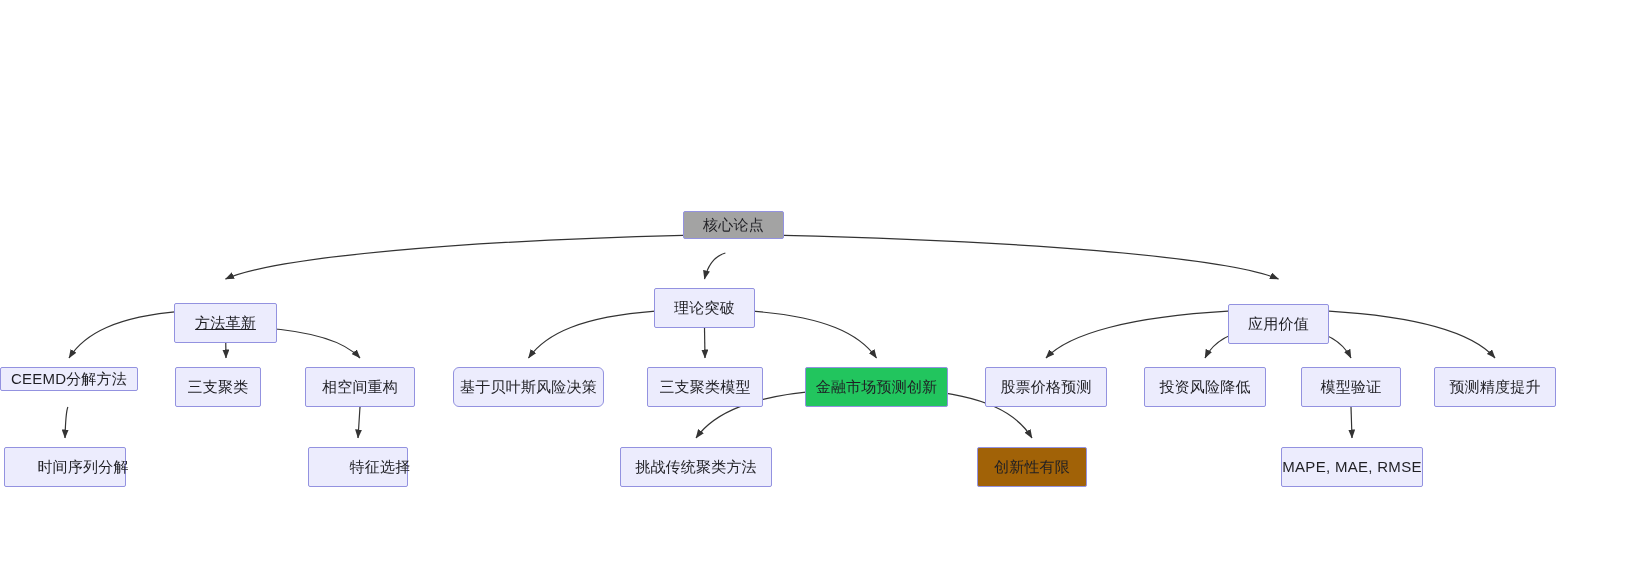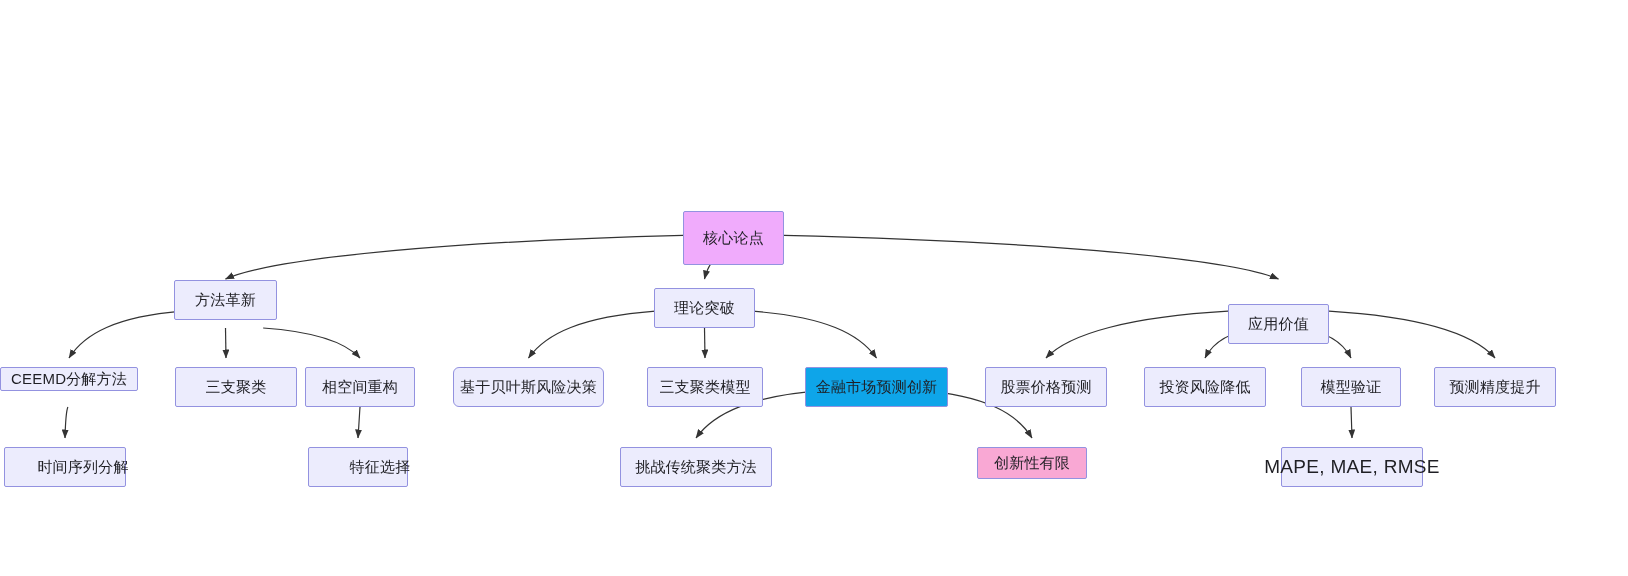--- a/index.html
+++ b/index.html
@@ -38,21 +38,21 @@
     font-size: 15px;
     line-height: 1.1;
     white-space: nowrap;
     letter-spacing: 0.2px;
   }
   .node .node-label {
     display: block;
     padding: 0 10px;
   }
   .node.latin .node-label {
-    font-size: 19px;
+    font-size: 15px;
     letter-spacing: 0.3px;
     text-align: center;
   }
 </style>
 </head>
 <body>
 
 <div id="canvas">
   <svg id="edge-layer" viewBox="0 0 1628 576" xmlns="http://www.w3.org/2000/svg">
     <defs>
@@ -75,48 +75,48 @@
         <path d="M 1298.8 328 C 1329.25 331.9, 1343.75 343.6, 1351 358" fill="none" stroke="#333333" stroke-width="1.2" marker-end="url(#arrowhead)"></path>
         <path d="M 1329 311.2 C 1419.93 316.78, 1473.35 333.52, 1495 358" fill="none" stroke="#333333" stroke-width="1.2" marker-end="url(#arrowhead)"></path>
         <path d="M 67.88 407 C 66.19999999999999 411, 65.4 423, 65 438" fill="none" stroke="#333333" stroke-width="1.2" marker-end="url(#arrowhead)"></path>
         <path d="M 360 407 L 358 438" fill="none" stroke="#333333" stroke-width="1.2" marker-end="url(#arrowhead)"></path>
         <path d="M 825.96 390.2 C 750.1500000000001 395.88, 714.05 412.92, 696 438" fill="none" stroke="#333333" stroke-width="1.2" marker-end="url(#arrowhead)"></path>
         <path d="M 920.04 390.2 C 985.3499999999999 395.88, 1016.45 412.92, 1032 438" fill="none" stroke="#333333" stroke-width="1.2" marker-end="url(#arrowhead)"></path>
         <path d="M 1351 407 L 1352 438" fill="none" stroke="#333333" stroke-width="1.2" marker-end="url(#arrowhead)"></path>
       </g>
   </svg>
   <div id="node-layer">
-      <div class="node" style="left: 683px; top: 211px; width: 101px; height: 54px; background: #f0abfc; border-color: rgb(147, 146, 224); color: rgb(31, 31, 36);">
+      <div class="node" style="left: 683px; top: 211px; width: 101px; height: 28px; background: #a3a3a3; border-color: rgb(147, 146, 224); color: rgb(31, 31, 36);">
         <span class="node-label">核心论点</span>
       </div>
-      <div class="node" style="left: 174px; top: 280px; width: 103px; height: 40px; background: rgb(236, 236, 253); border-color: rgb(147, 146, 224); color: rgb(31, 31, 36);">
+      <div class="node" style="left: 174px; top: 303px; width: 103px; height: 40px; background: rgb(236, 236, 253); border-color: rgb(147, 146, 224); color: rgb(31, 31, 36); text-decoration: underline;">
         <span class="node-label">方法革新</span>
       </div>
       <div class="node" style="left: 654px; top: 288px; width: 101px; height: 40px; background: rgb(236, 236, 253); border-color: rgb(147, 146, 224); color: rgb(31, 31, 36);">
         <span class="node-label">理论突破</span>
       </div>
       <div class="node" style="left: 1228px; top: 304px; width: 101px; height: 40px; background: rgb(236, 236, 253); border-color: rgb(147, 146, 224); color: rgb(31, 31, 36);">
         <span class="node-label">应用价值</span>
       </div>
       <div class="node" style="left: 0px; top: 367px; width: 138px; height: 24px; background: rgb(236, 236, 253); border-color: rgb(147, 146, 224); color: rgb(31, 31, 36);">
         <span class="node-label">CEEMD分解方法</span>
       </div>
-      <div class="node" style="left: 175px; top: 367px; width: 122px; height: 40px; background: rgb(236, 236, 253); border-color: rgb(147, 146, 224); color: rgb(31, 31, 36);">
+      <div class="node" style="left: 175px; top: 367px; width: 86px; height: 40px; background: rgb(236, 236, 253); border-color: rgb(147, 146, 224); color: rgb(31, 31, 36);">
         <span class="node-label">三支聚类</span>
       </div>
       <div class="node" style="left: 305px; top: 367px; width: 110px; height: 40px; background: rgb(236, 236, 253); border-color: rgb(147, 146, 224); color: rgb(31, 31, 36); justify-content: center;">
         <span class="node-label">相空间重构</span>
       </div>
       <div class="node" style="left: 453px; top: 367px; width: 151px; height: 40px; background: rgb(236, 236, 253); border-color: rgb(147, 146, 224); color: rgb(31, 31, 36); border-radius: 6px;">
         <span class="node-label">基于贝叶斯风险决策</span>
       </div>
       <div class="node" style="left: 647px; top: 367px; width: 116px; height: 40px; background: rgb(236, 236, 253); border-color: rgb(147, 146, 224); color: rgb(31, 31, 36);">
         <span class="node-label">三支聚类模型</span>
       </div>
-      <div class="node" style="left: 805px; top: 367px; width: 143px; height: 40px; background: #0ea5e9; border-color: rgb(147, 146, 224); color: rgb(31, 31, 36);">
+      <div class="node" style="left: 805px; top: 367px; width: 143px; height: 40px; background: #22c55e; border-color: rgb(147, 146, 224); color: rgb(31, 31, 36);">
         <span class="node-label">金融市场预测创新</span>
       </div>
       <div class="node" style="left: 985px; top: 367px; width: 122px; height: 40px; background: rgb(236, 236, 253); border-color: rgb(147, 146, 224); color: rgb(31, 31, 36);">
         <span class="node-label">股票价格预测</span>
       </div>
       <div class="node" style="left: 1144px; top: 367px; width: 122px; height: 40px; background: rgb(236, 236, 253); border-color: rgb(147, 146, 224); color: rgb(31, 31, 36);">
         <span class="node-label">投资风险降低</span>
       </div>
       <div class="node" style="left: 1301px; top: 367px; width: 100px; height: 40px; background: rgb(236, 236, 253); border-color: rgb(147, 146, 224); color: rgb(31, 31, 36);">
         <span class="node-label">模型验证</span>
@@ -126,20 +126,20 @@
       </div>
       <div class="node" style="left: 4px; top: 447px; width: 122px; height: 40px; background: rgb(236, 236, 253); border-color: rgb(147, 146, 224); color: rgb(31, 31, 36); padding-left: 36px;">
         <span class="node-label">时间序列分解</span>
       </div>
       <div class="node" style="left: 308px; top: 447px; width: 100px; height: 40px; background: rgb(236, 236, 253); border-color: rgb(147, 146, 224); color: rgb(31, 31, 36); padding-left: 44px;">
         <span class="node-label">特征选择</span>
       </div>
       <div class="node" style="left: 620px; top: 447px; width: 152px; height: 40px; background: rgb(236, 236, 253); border-color: rgb(147, 146, 224); color: rgb(31, 31, 36);">
         <span class="node-label">挑战传统聚类方法</span>
       </div>
-      <div class="node" style="left: 977px; top: 447px; width: 110px; height: 32px; background: #f9a8d4; border-color: rgb(147, 146, 224); color: rgb(31, 31, 36);">
+      <div class="node" style="left: 977px; top: 447px; width: 110px; height: 40px; background: #a16207; border-color: rgb(147, 146, 224); color: rgb(31, 31, 36);">
         <span class="node-label">创新性有限</span>
       </div>
       <div class="node latin" style="left: 1281px; top: 447px; width: 142px; height: 40px; background: rgb(236, 236, 253); border-color: rgb(147, 146, 224); color: rgb(31, 31, 36);">
         <span class="node-label">MAPE, MAE, RMSE</span>
       </div>
     </div>
 </div>
 
 </body></html>

